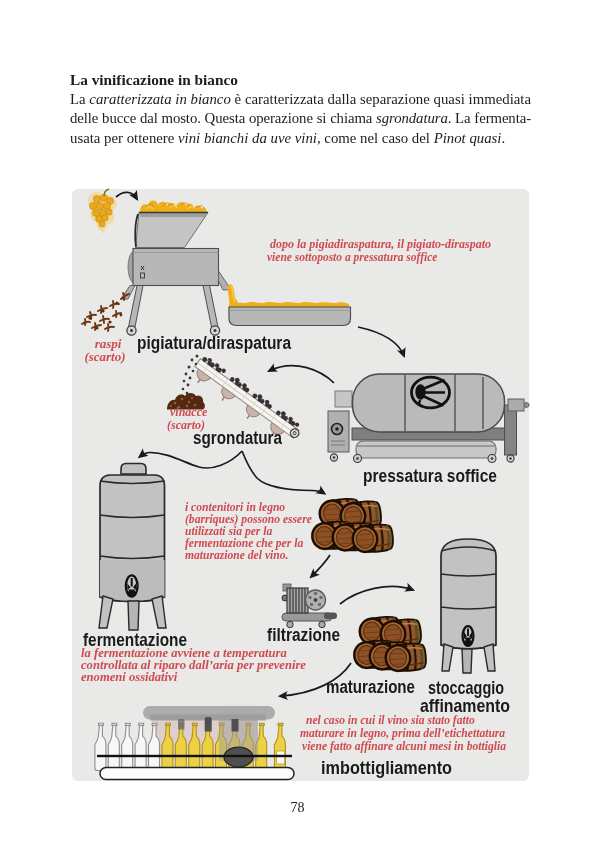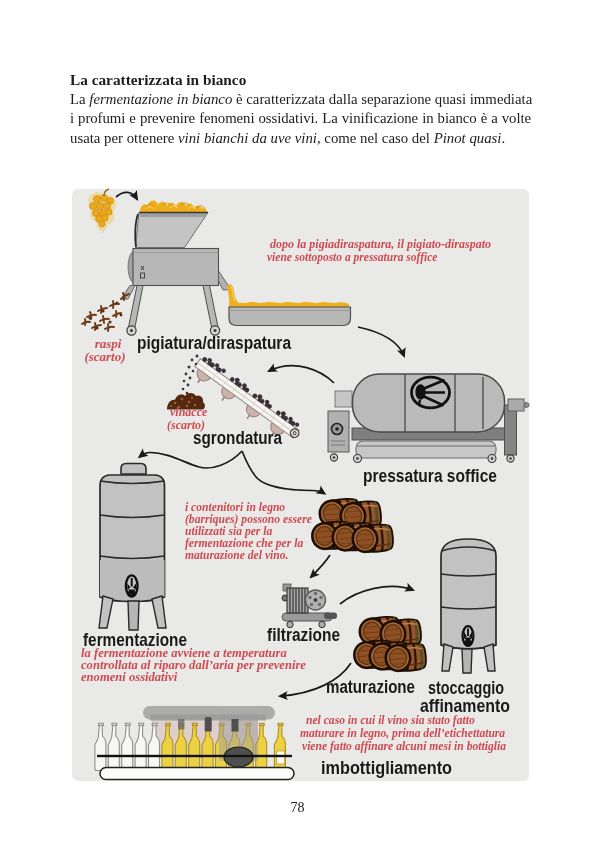--- a/index.html
+++ b/index.html
@@ -9,23 +9,23 @@
 #text .l.ls3{letter-spacing:-0.31px}
 #text .l.ls2{letter-spacing:-0.07px}
 #text .l.last{text-align-last:left}
 #pg{position:absolute;left:-4px;top:800px;width:603px;text-align:center;font-size:14px}
 svg{position:absolute;left:0;top:0}
 .lbl{font-family:"Liberation Sans",sans-serif;font-weight:bold;fill:#1a1a1a}
 .red{font-family:"Liberation Serif",serif;font-style:italic;font-weight:bold;fill:#d04a50}
 </style></head>
 <body>
 <div id="text">
-<div class="t">La caratterizzata in bianco</div>
-<div class="l">La <i>fermentazione in bianco</i> è caratterizzata dalla separazione quasi immediata</div>
-<div class="l ls2">i profumi e prevenire fenomeni ossidativi. La vinificazione in bianco è a volte</div>
+<div class="t">La vinificazione in bianco</div>
+<div class="l">La <i>caratterizzata in bianco</i> è caratterizzata dalla separazione quasi immediata</div>
+<div class="l ls1">delle bucce dal mosto. Questa operazione si chiama <i>sgrondatura</i>. La fermenta-</div>
 <div class="l last">usata per ottenere <i>vini bianchi da uve vini</i>, come nel caso del <i>Pinot quasi</i>.</div>
 </div>
 <div id="pg">78</div>
 <svg width="603" height="851" viewBox="0 0 603 851">
 <defs>
 <marker id="ah" viewBox="0 0 10 10" refX="7.5" refY="5" markerWidth="6.2" markerHeight="6.2" orient="auto-start-reverse">
   <path d="M0,0.6 L9.6,5 L0,9.4 Q3.4,5 0,0.6 Z" fill="#1a1a1a"></path>
 </marker>
 <g id="barrel">
   <path d="M0,-12.6 C10,-14.2 21,-13.4 25,-11.4 C28.5,-9.4 29,9.4 25,11.4 C21,13.4 10,14.2 0,12.6 Z" fill="#96552a" stroke="#1d0e02" stroke-width="1.9"></path>

